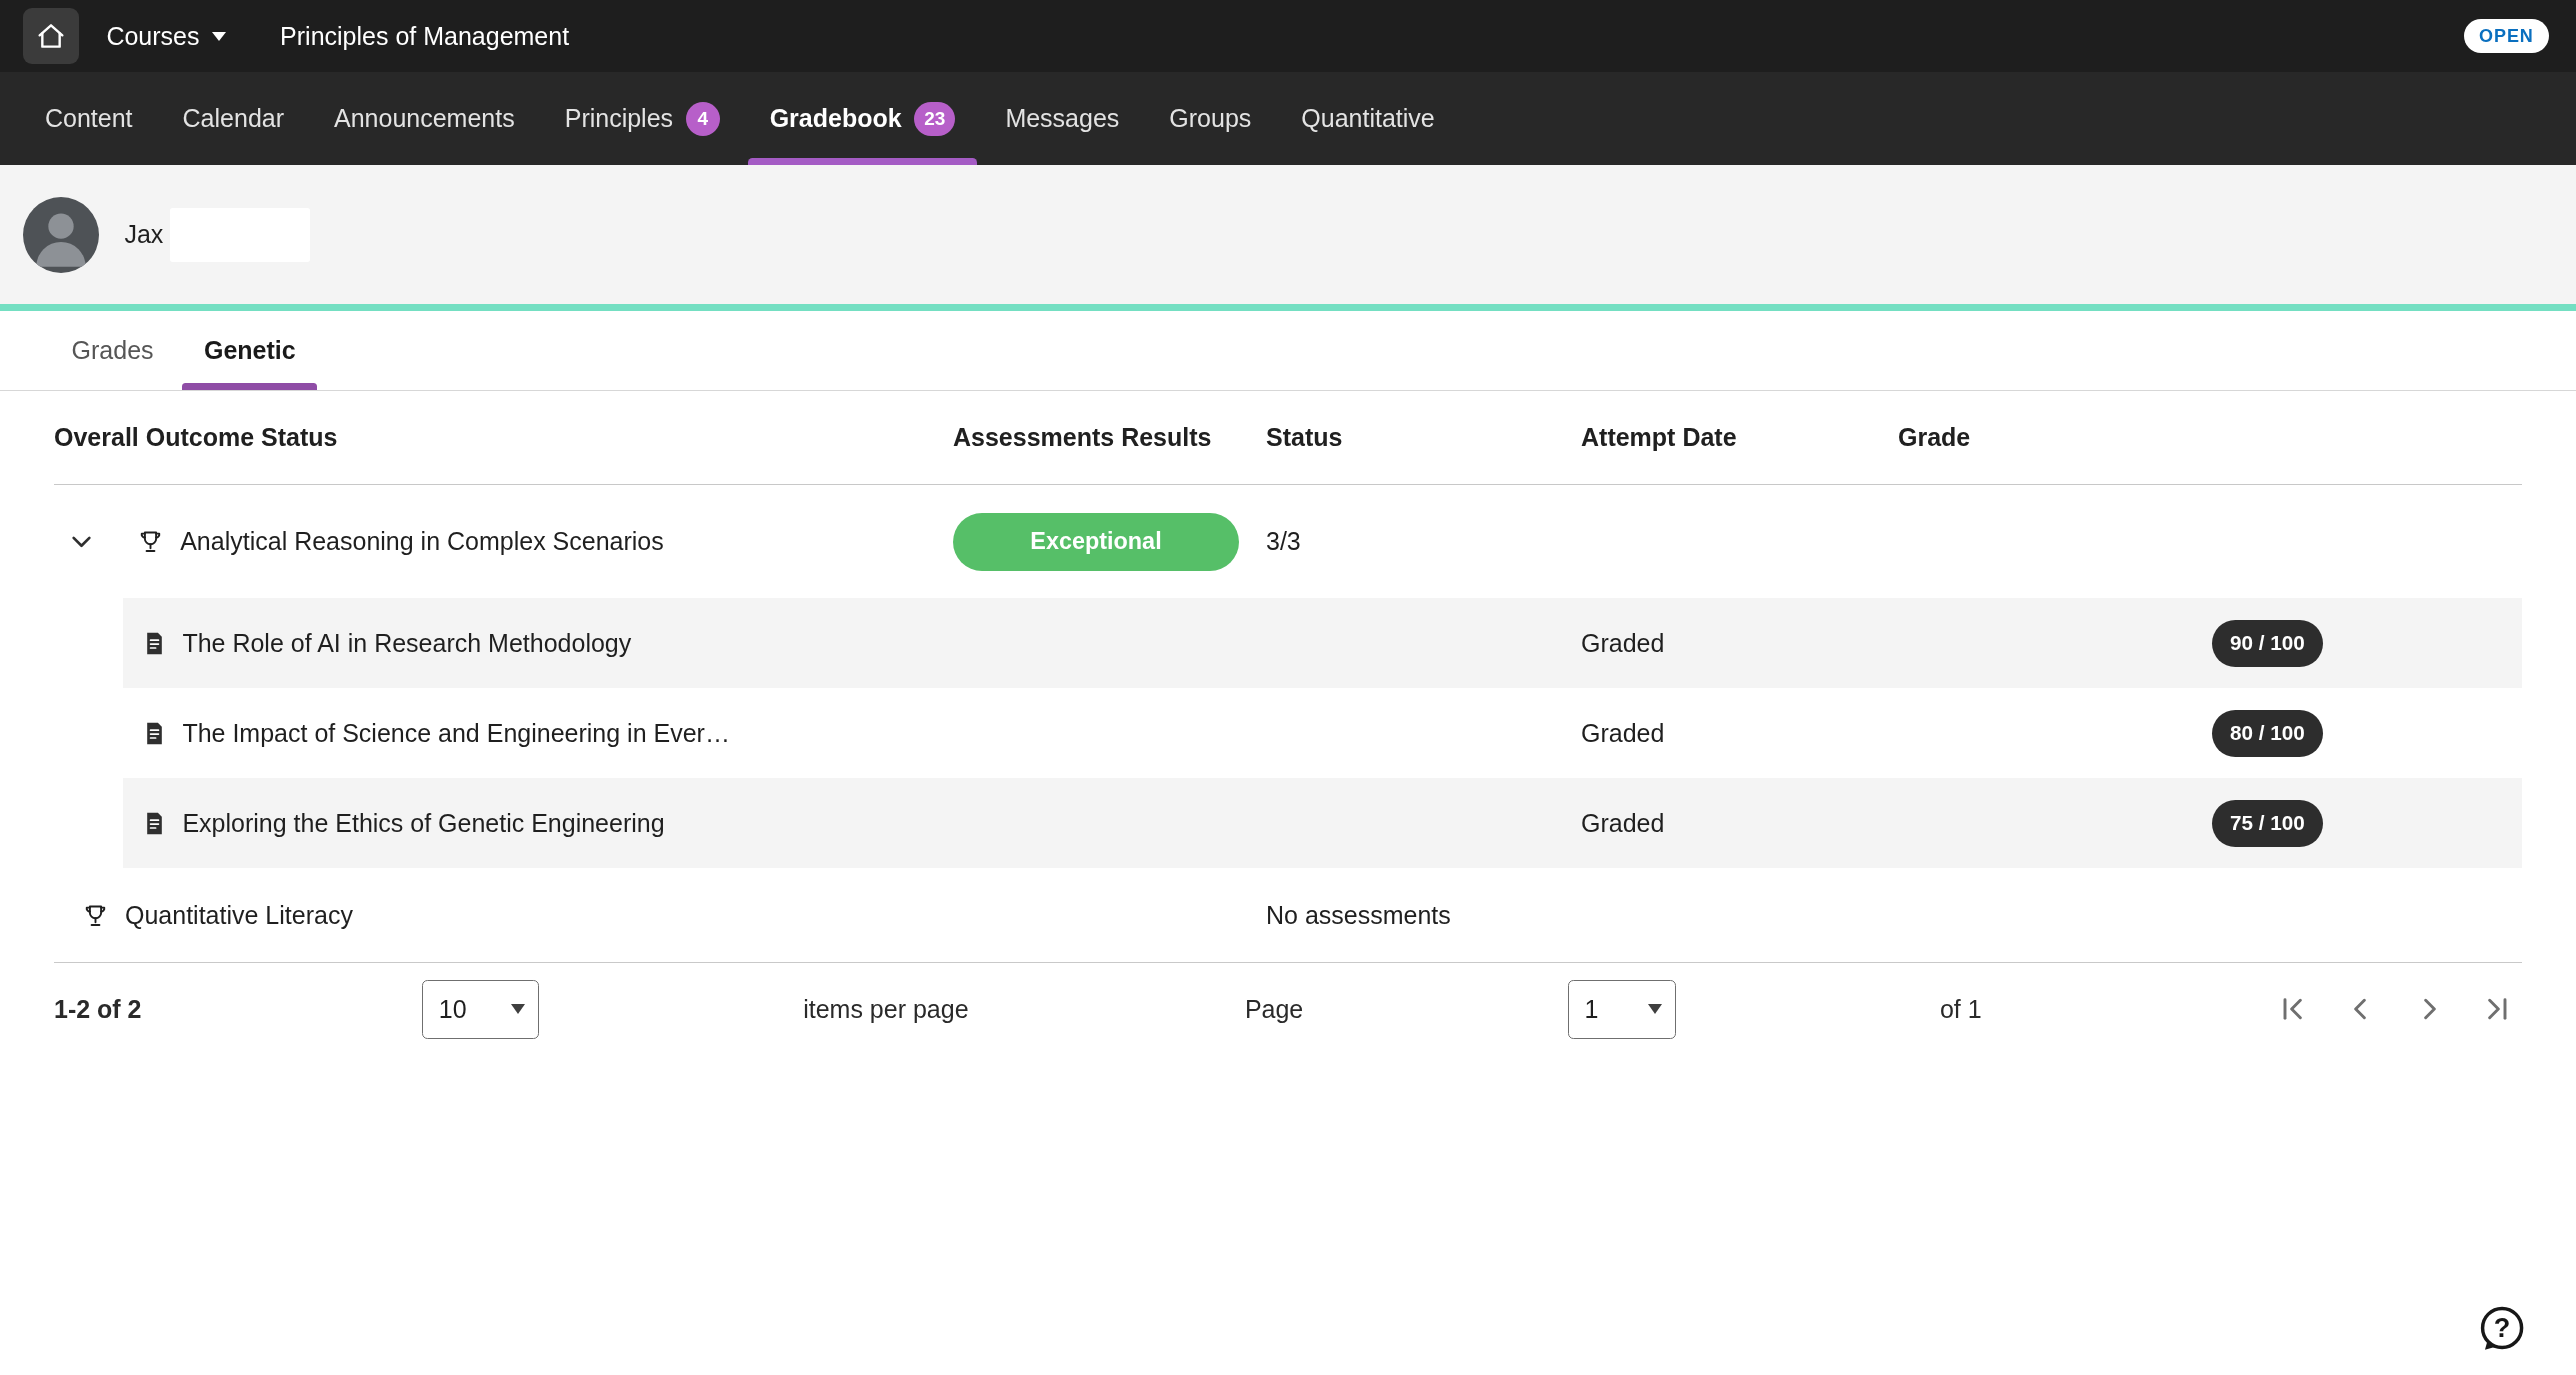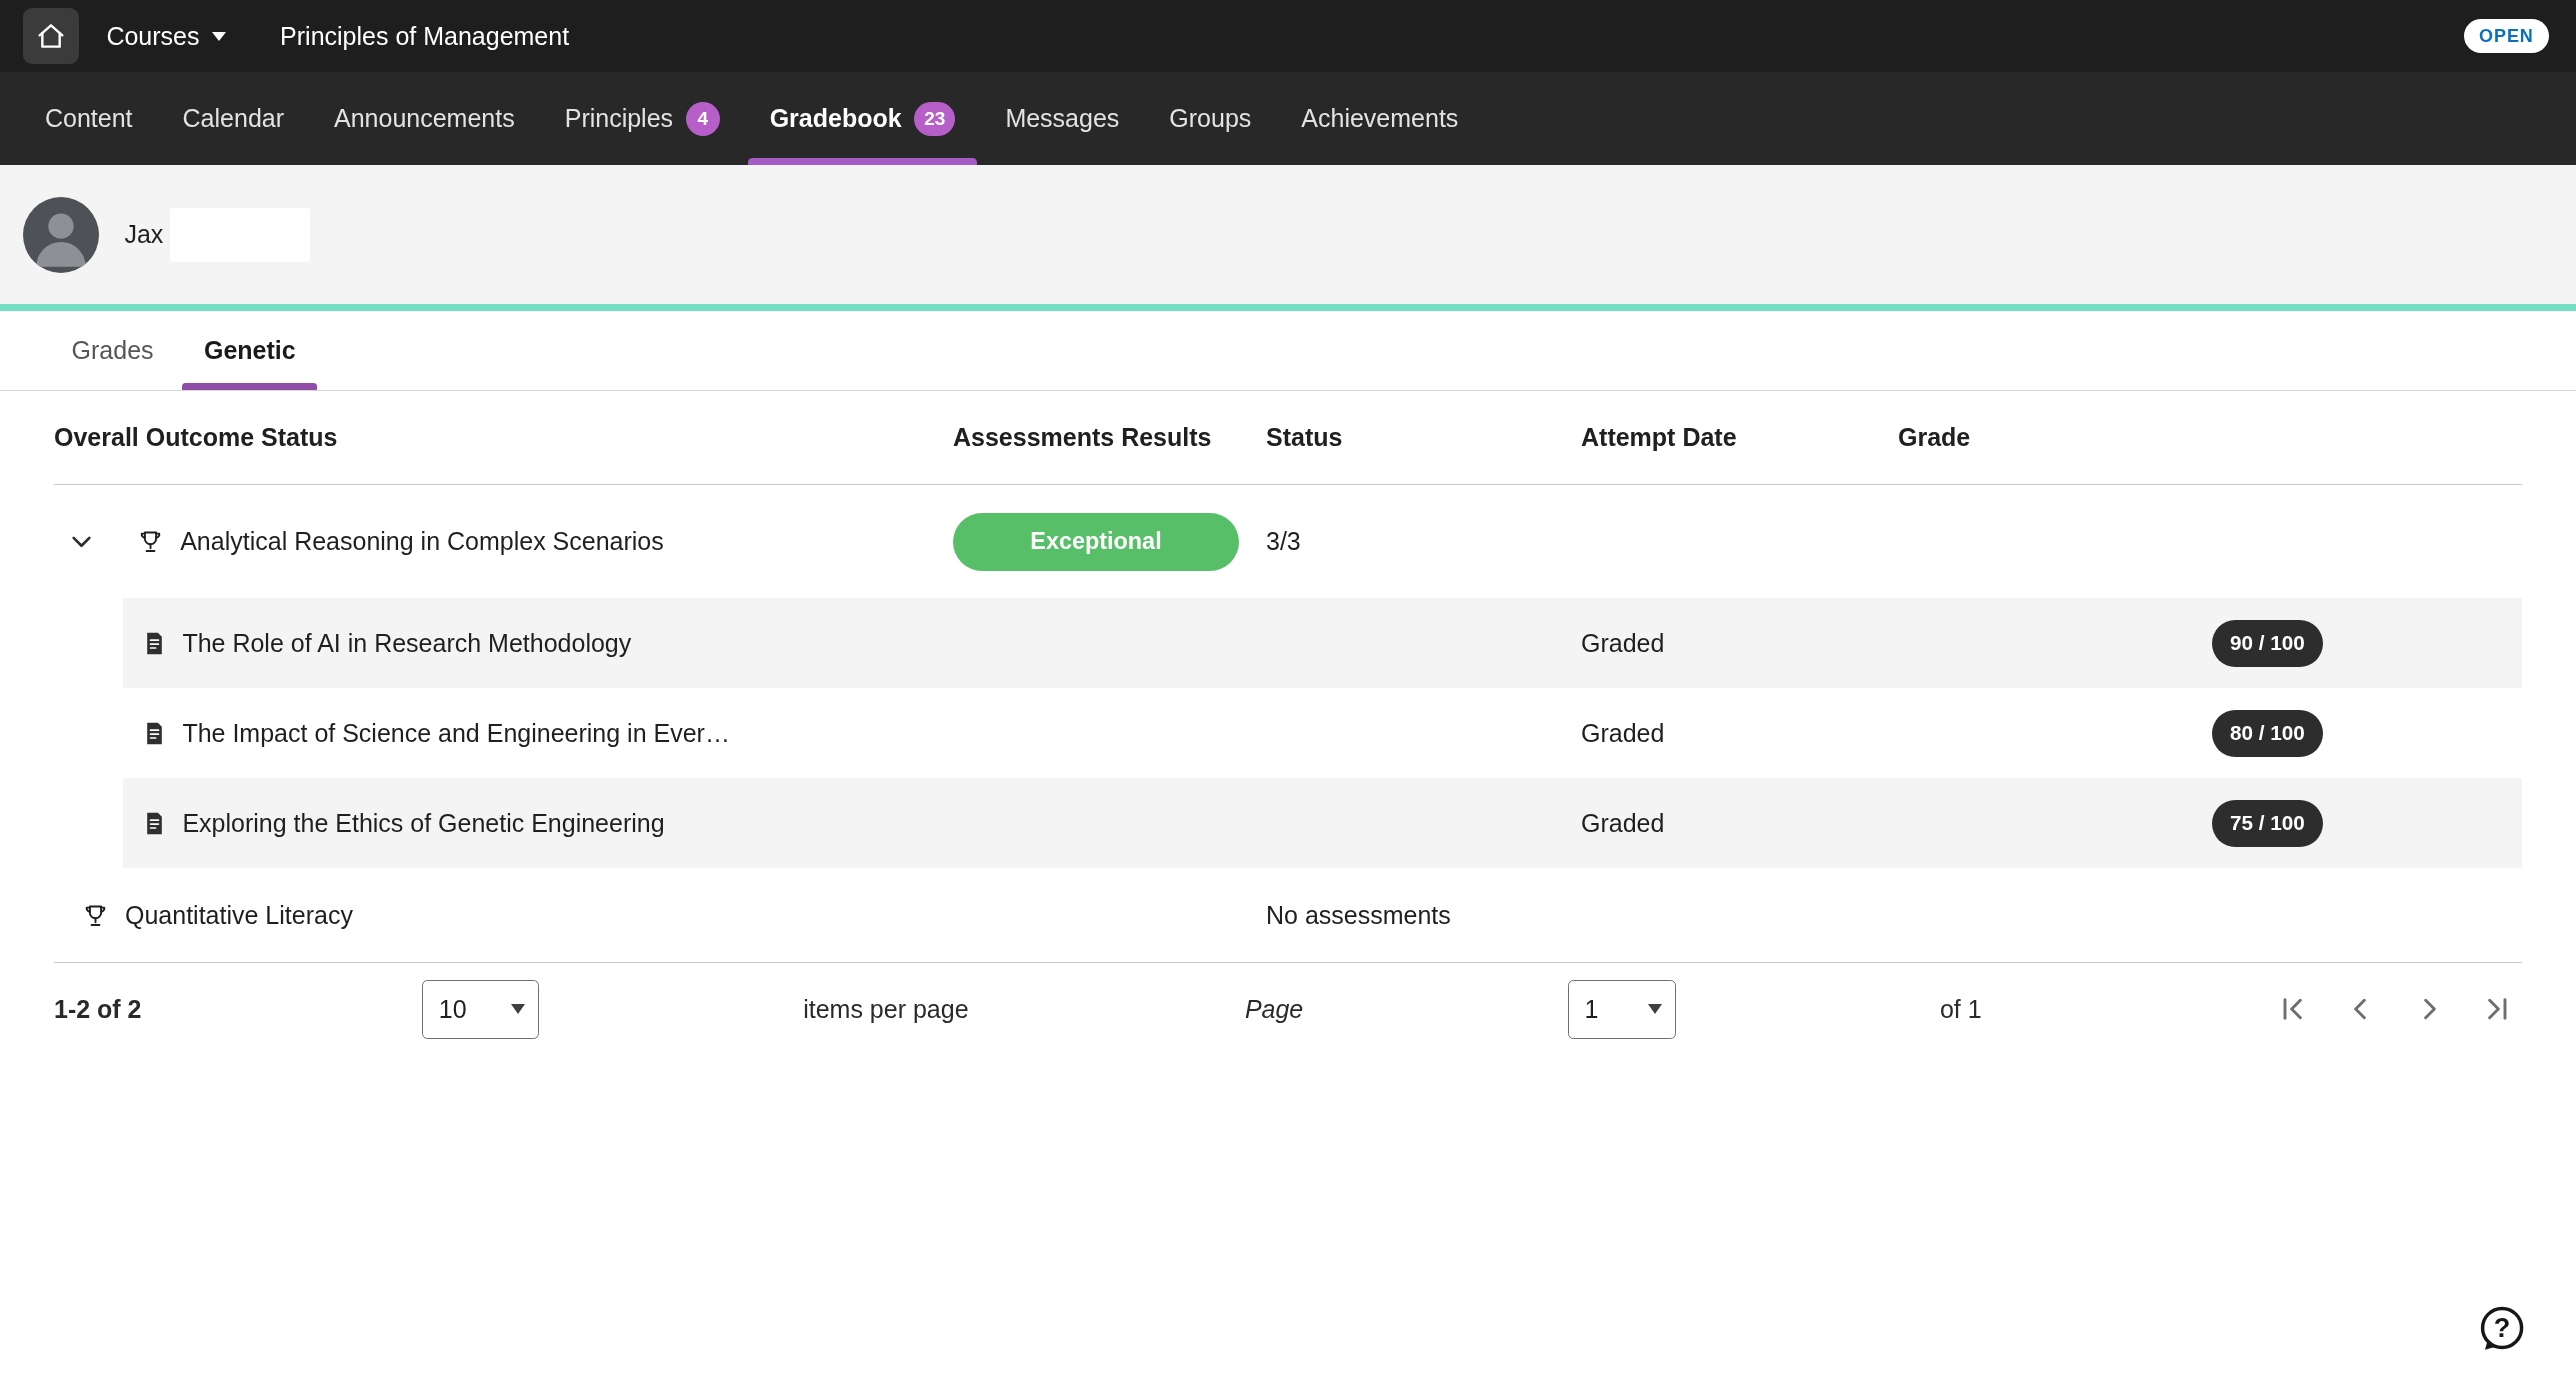--- a/index.html
+++ b/index.html
@@ -71,21 +71,21 @@
   .status-text{font-size:25px;color:#1f1f1f;}
   .grade-pill{display:inline-flex;align-items:center;justify-content:center;height:47px;padding:0 18px;border-radius:23.4px;background:var(--grade-pill-bg,#2d2d2d);color:#fff;font-size:20.7px;font-weight:bold;}
 
   
   .pagination{height:83px;display:flex;align-items:center;justify-content:space-between;font-size:25px;color:#2a2a2a;padding-top:9px;}
   .range{font-weight:bold;}
   .select{display:inline-flex;align-items:center;justify-content:space-between;gap:1px;border:1.8px solid #6f6f6f;border-radius:5.4px;height:59px;padding:0 12.6px 0 16px;font-size:25px;color:#1f1f1f;background:#fff;cursor:pointer;}
   .select-caret{width:0;height:0;border-left:7.2px solid transparent;border-right:7.2px solid transparent;border-top:10px solid #3f3f3f;}
   .per-page-select{width:117px;margin-left:34px;}
   .per-page-label{margin-left:18px;}
-  .page-label{margin-left:30px;font-style:italic;}
+  .page-label{margin-left:30px;}
   .page-select{width:108px;margin-left:18px;}
   .of-total{margin-left:18px;}
   .pager{display:flex;align-items:center;gap:18px;margin-left:40px;}
   .pager-btn{width:50px;height:50px;background:none;border:none;display:flex;align-items:center;justify-content:center;cursor:pointer;}
 
   .help-fab{position:absolute;right:49px;bottom:20px;width:52px;height:52px;background:none;border:none;cursor:pointer;padding:0;}
 </style>
 </head>
 <body>
 
@@ -125,21 +125,21 @@
       <span>Gradebook</span>
       <span class="nav-badge">23</span>
     </button>
     <button class="nav-item">
       <span>Messages</span>
     </button>
     <button class="nav-item">
       <span>Groups</span>
     </button>
     <button class="nav-item">
-      <span>Achievements</span>
+      <span>Quantitative</span>
     </button>
   </nav>
 
   <section class="user-strip">
     <div class="avatar">
       <svg width="76" height="76" viewBox="0 0 24 24">
         <circle cx="12" cy="9.2" r="4" fill="#8d9196"></circle>
         <path d="M4.2 22a7.8 7.8 0 0 1 15.6 0z" fill="#8d9196"></path>
       </svg>
     </div>

